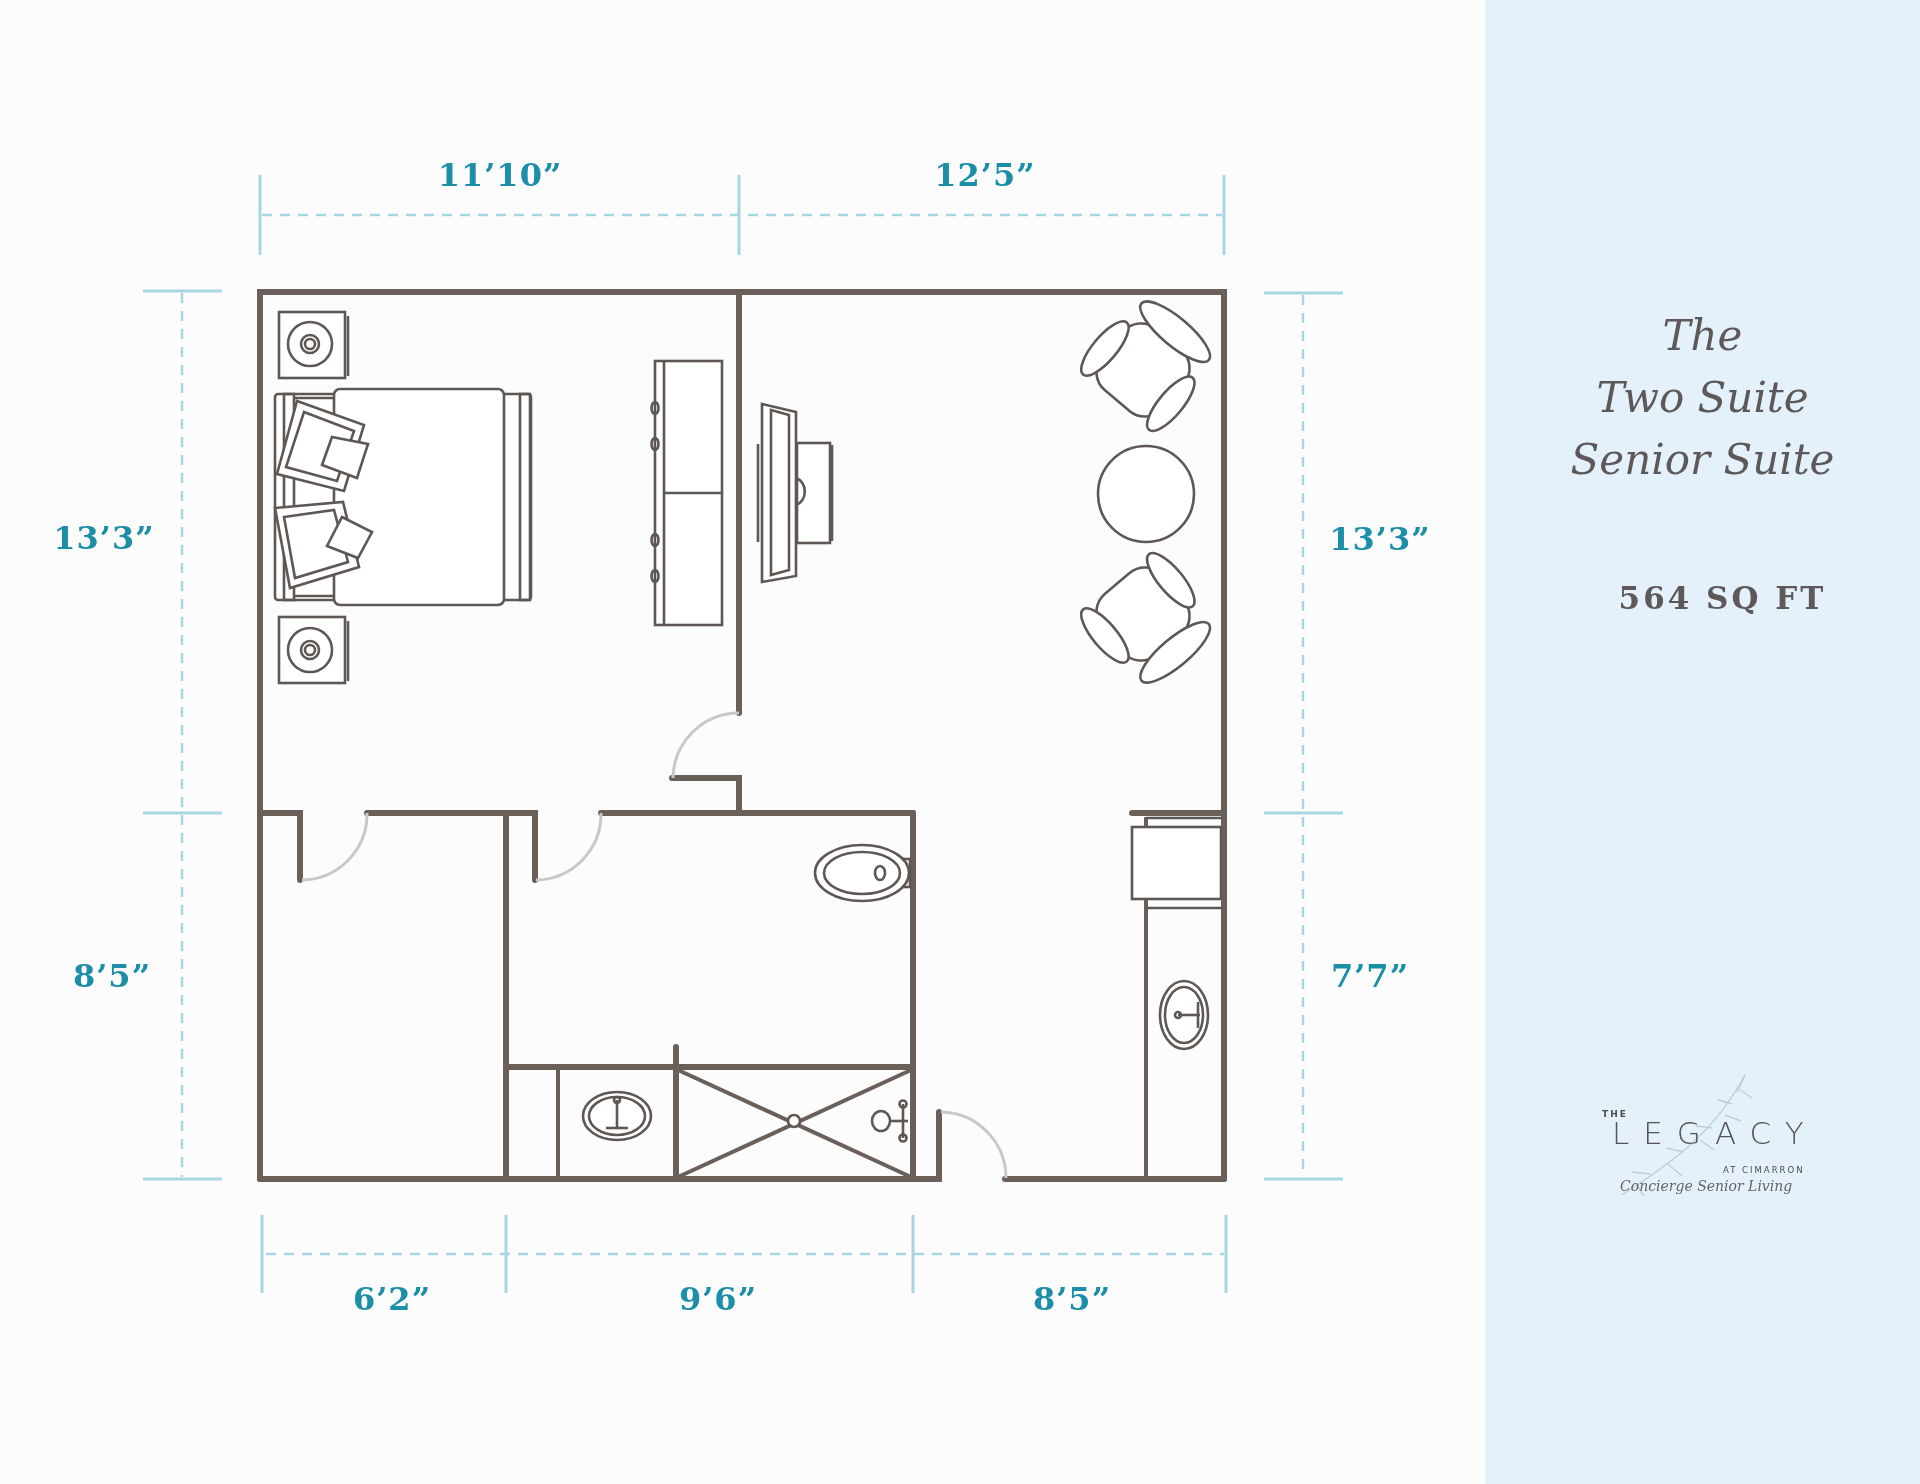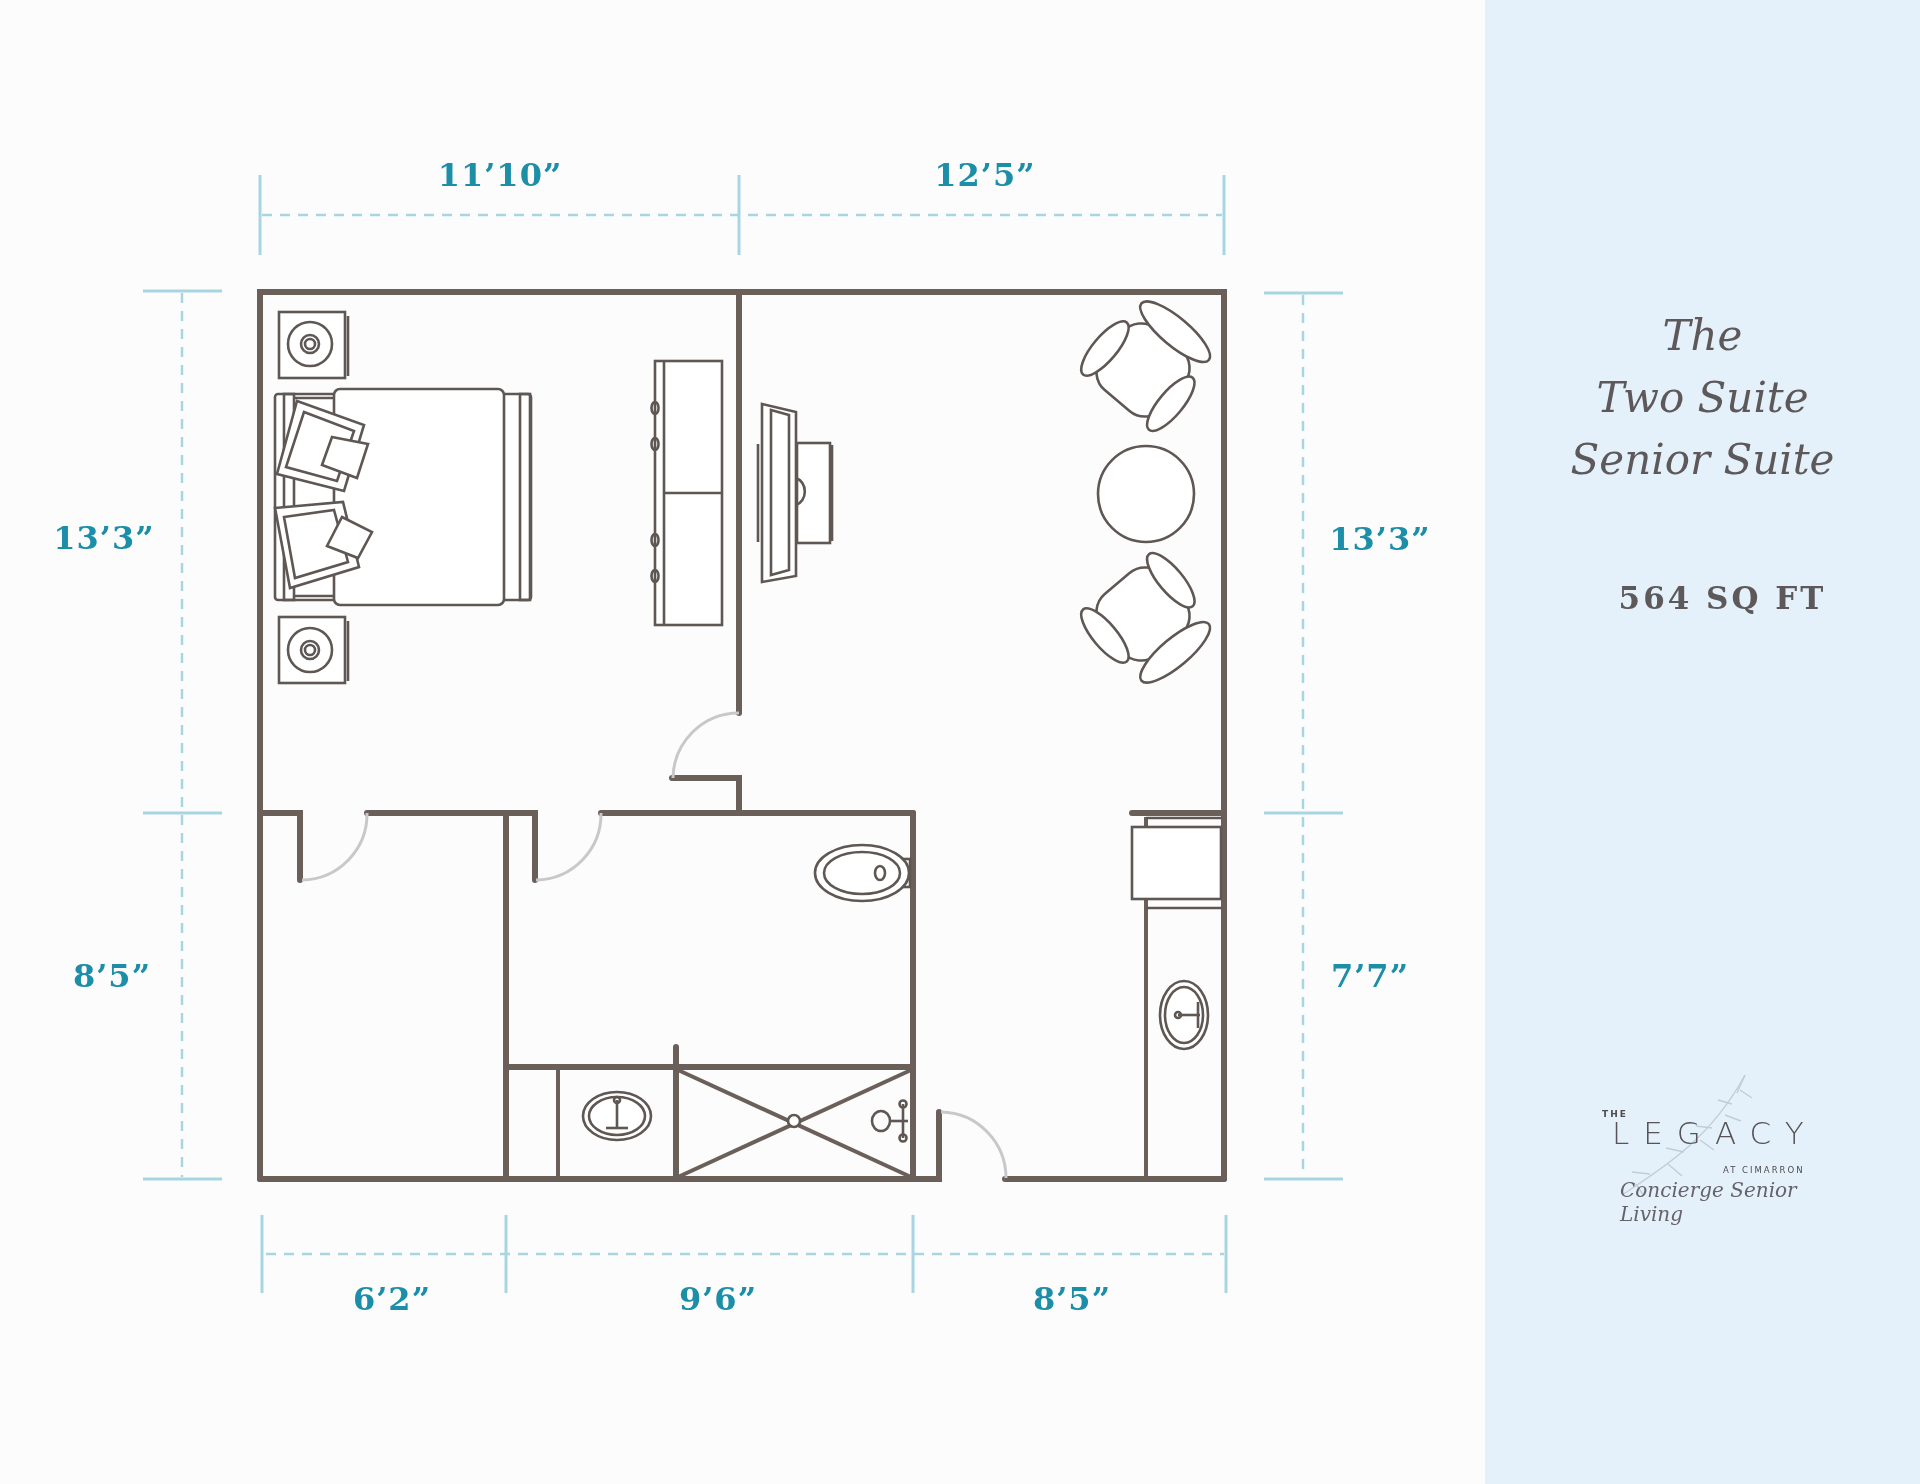--- a/index.html
+++ b/index.html
@@ -14,21 +14,21 @@
   .door{stroke:#c8c8ca;stroke-width:3;fill:none;}
   .dimline{stroke:#a7d6e2;stroke-width:3;}
   .dimdash{stroke:#a7d6e2;stroke-width:2.5;stroke-dasharray:10 8;}
   .dimtext{fill:#1c8ea8;font-family:"DejaVu Serif",serif;font-weight:bold;font-size:32px;letter-spacing:1px;}
   .title{position:absolute;left:1485px;width:435px;text-align:center;color:#5d5859;font-family:"DejaVu Serif",serif;font-style:italic;font-size:42px;line-height:62px;}
   .sqft{position:absolute;left:1485px;width:435px;text-align:center;color:#5d5859;font-family:"DejaVu Serif",serif;font-size:31px;letter-spacing:3px;font-weight:bold;}
   .logo{position:absolute;left:1560px;top:1095px;width:280px;height:110px;}
   .logo-the{position:absolute;left:42px;top:14px;font-family:"DejaVu Sans",sans-serif;font-size:9px;letter-spacing:2px;color:#4f4b4f;font-weight:bold;}
   .logo-main{position:absolute;left:52px;top:20px;font-family:"DejaVu Sans",sans-serif;font-size:31px;letter-spacing:14px;color:#575356;font-weight:300;}
   .logo-at{position:absolute;left:163px;top:70px;font-family:"DejaVu Sans",sans-serif;font-size:8.5px;letter-spacing:2px;color:#4f4b4f;font-weight:normal;}
-  .logo-tag{position:absolute;left:60px;top:83px;font-family:"DejaVu Serif",serif;font-style:italic;font-size:20px;color:#66626a;}
+  .logo-tag{position:absolute;left:60px;top:83px;font-family:"DejaVu Serif",serif;font-style:italic;font-size:14px;color:#66626a;}
 </style>
 </head>
 <body>
 
 <div id="plan-area"></div>
 <div id="sidebar"></div>
 
 <svg width="1920" height="1484" viewBox="0 0 1920 1484">
 
   <g>

